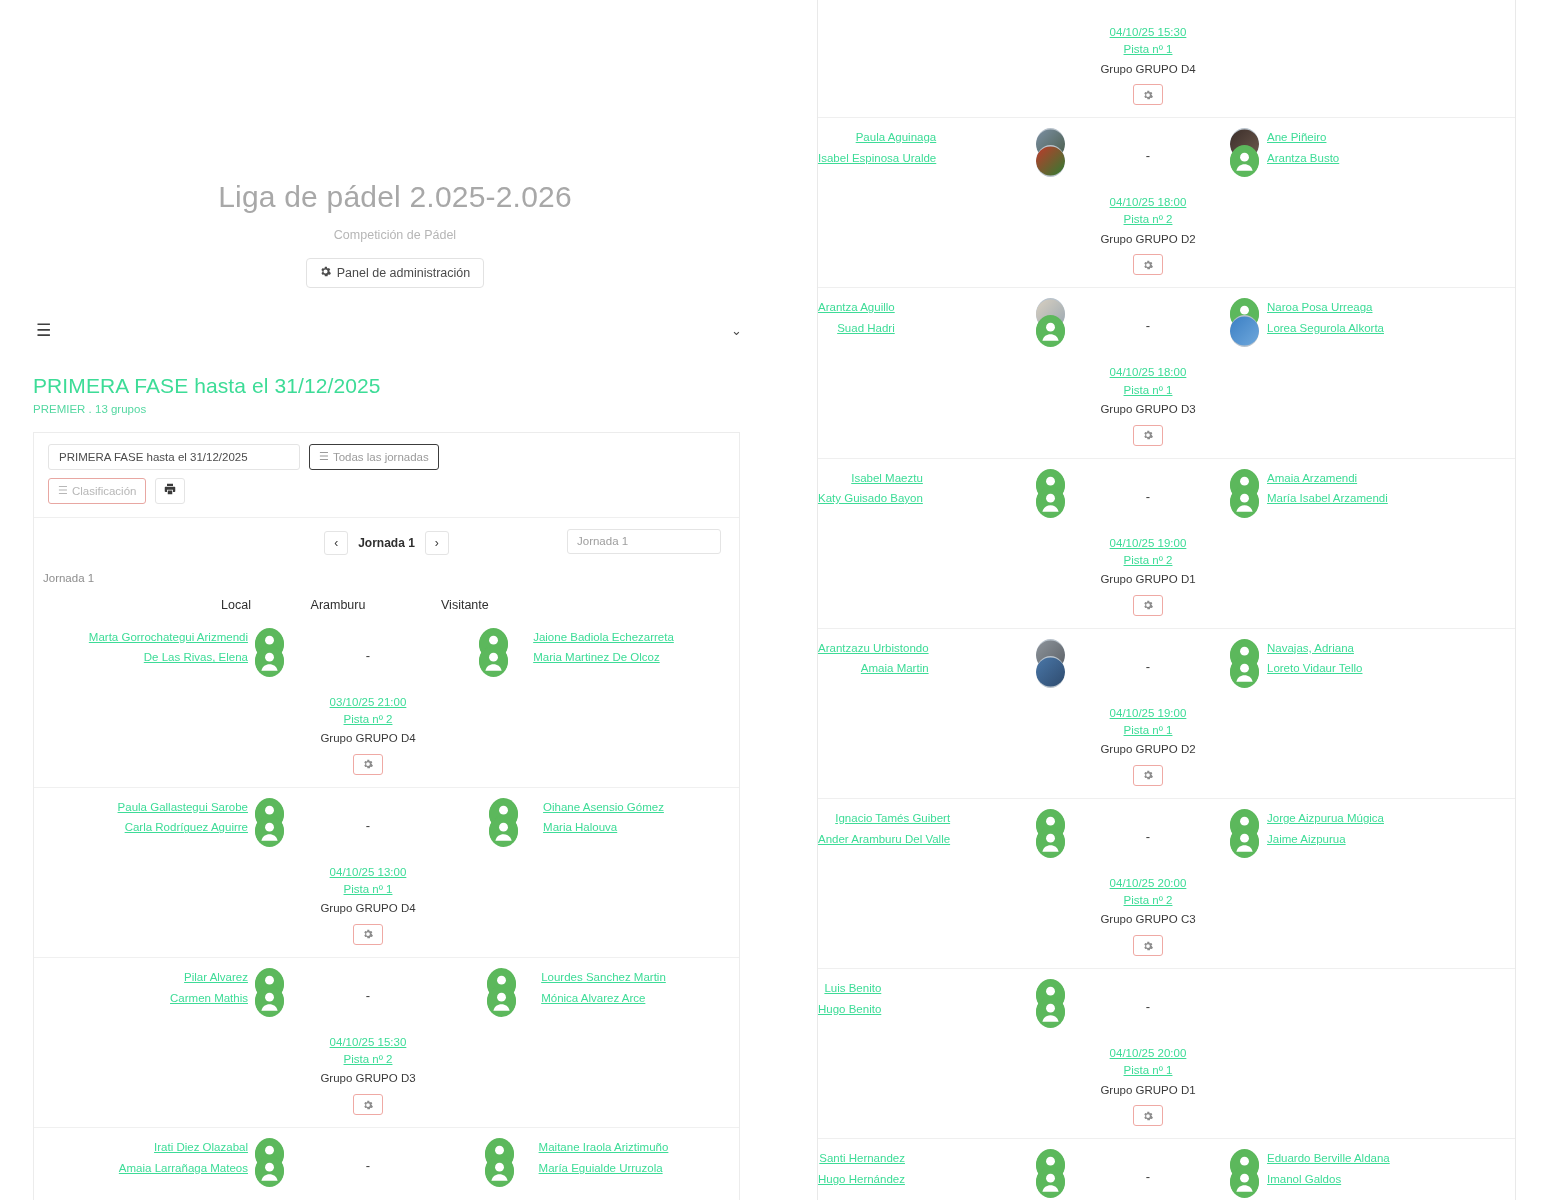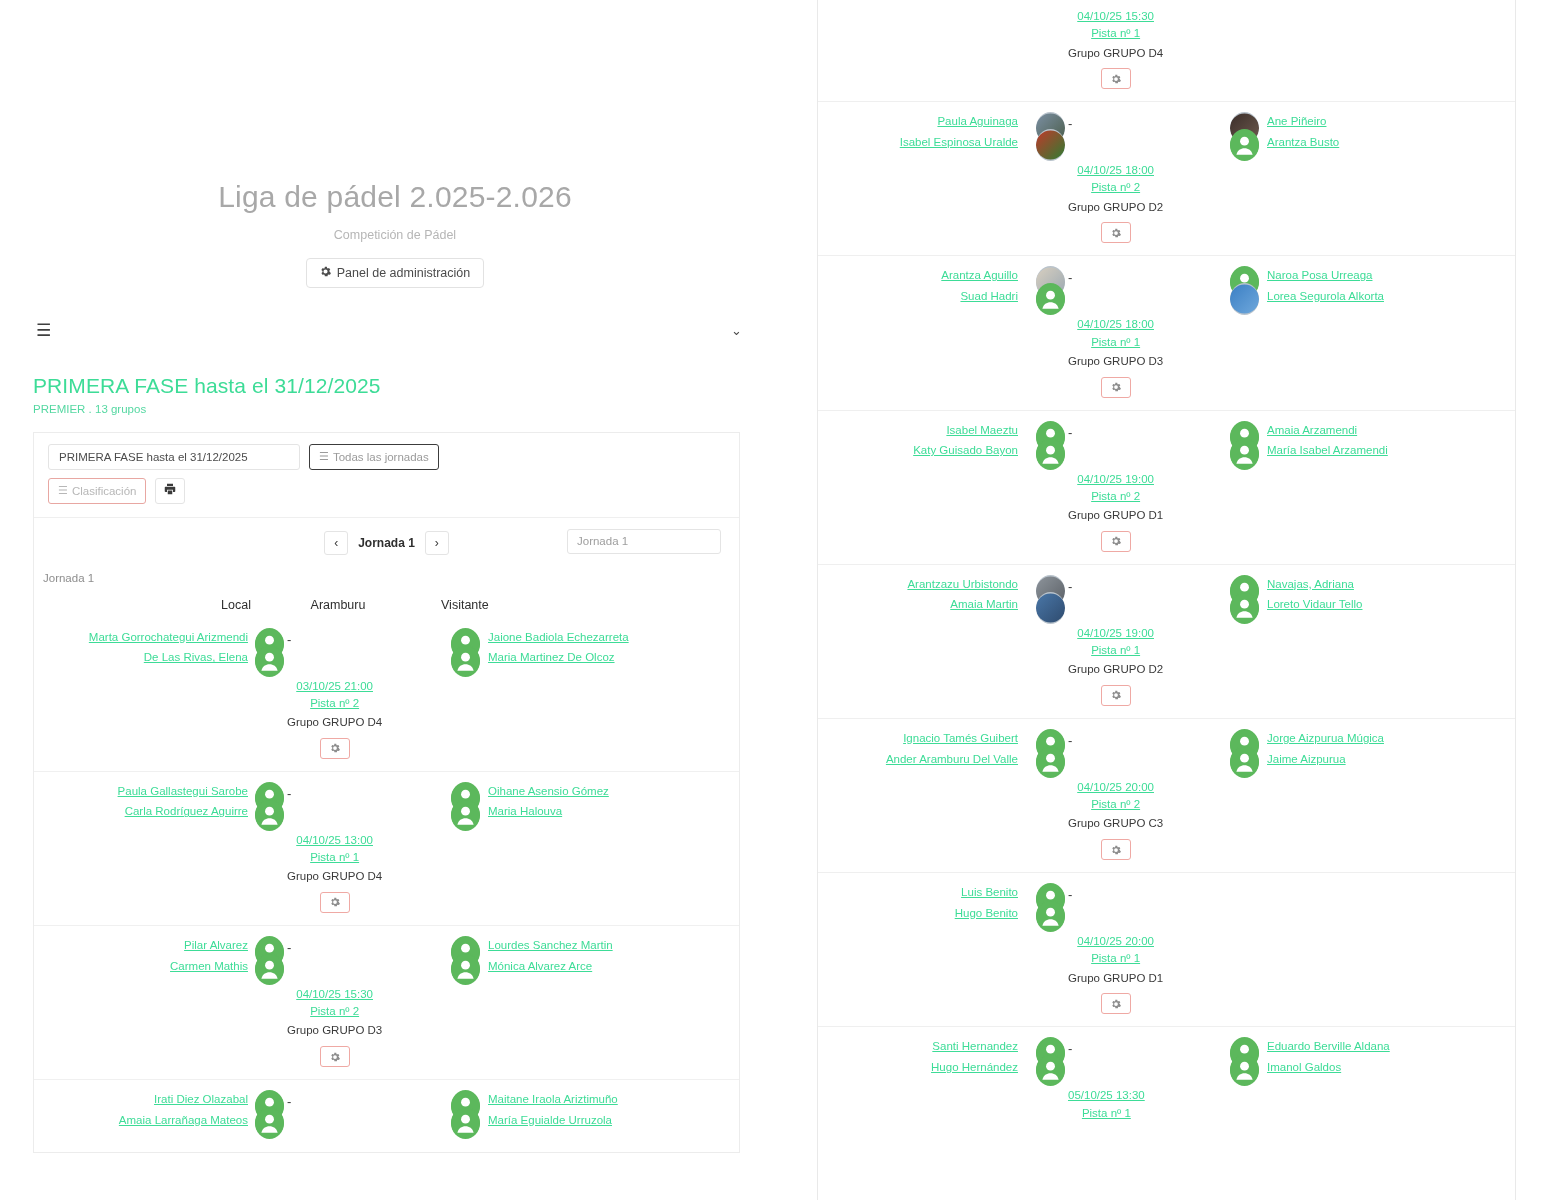--- a/index.html
+++ b/index.html
@@ -112,31 +112,31 @@
   .mh-visit  { width: 150px; text-align: left;  padding-left: 22px; }
 
   .match-row {
     border-top: 1px solid #f0f0f0; position: relative;
     padding: 10px 0 12px 0;
   }
   .match-row:first-of-type { border-top: 0; }
   .match-top { display: flex; align-items: flex-start; }
   .side { display: flex; align-items: flex-start; }
   .side-local { width: 253px; justify-content: flex-end; gap: 5px; }
-  .side-visit { width: 253px; justify-content: flex-start; gap: 5px; flex-direction: row; }
+  .side-visit { width: 253px; justify-content: center; gap: 22px; flex-direction: row; }
   .names { display: flex; flex-direction: column; gap: 8px; padding-top: 3px; }
   .names-right { align-items: flex-end; }
   .names-left  { align-items: flex-start; }
   .pname {
     font-size: 11.5px; color: #3ddc97; text-decoration: underline;
     cursor: pointer; white-space: nowrap; line-height: 1.1;
   }
   .result-col {
     width: 162px; text-align: center; display: flex;
-    flex-direction: column; align-items: flex-start;
+    flex-direction: column; align-items: center; margin-top: 16px;
   }
   .result-dash { font-size: 13px; color: #3a3a3a; padding-top: 4px; height: 50px; }
   .meta { text-align: center; }
   .meta a {
     display: block; font-size: 11.5px; color: #3ddc97;
     text-decoration: underline; cursor: pointer; line-height: 1.5;
   }
   .meta .grp { font-size: 11.5px; color: #3a3a3a; line-height: 1.8; }
   .gear-btn {
     margin: 5px auto 0 auto; width: 30px; height: 21px;
@@ -159,21 +159,21 @@
   .av.photo .ph { width: 100%; height: 100%; display: block; }
 
   
   #right-col {
     position: absolute; left: 817px; top: 0;
     width: 699px; height: 1200px;
     border-left: 1px solid #e9e9e9; border-right: 1px solid #e9e9e9;
     background: #fff; overflow: hidden;
   }
   #right-col .match-row { border-top: 1px solid #efefef; }
-  .r-side-local { width: 250px; justify-content: flex-end; gap: 16px; }
+  .r-side-local { width: 250px; justify-content: space-between; gap: 16px; }
   .r-side-visit { width: 250px; justify-content: flex-start; gap: 5px; }
   .r-result-col { width: 160px; }
   .r-first { padding-top: 0; border-top: 0 !important; }
 </style>
 </head>
 <body>
 
 <div id="left-col">
 
   <div class="site-header">

